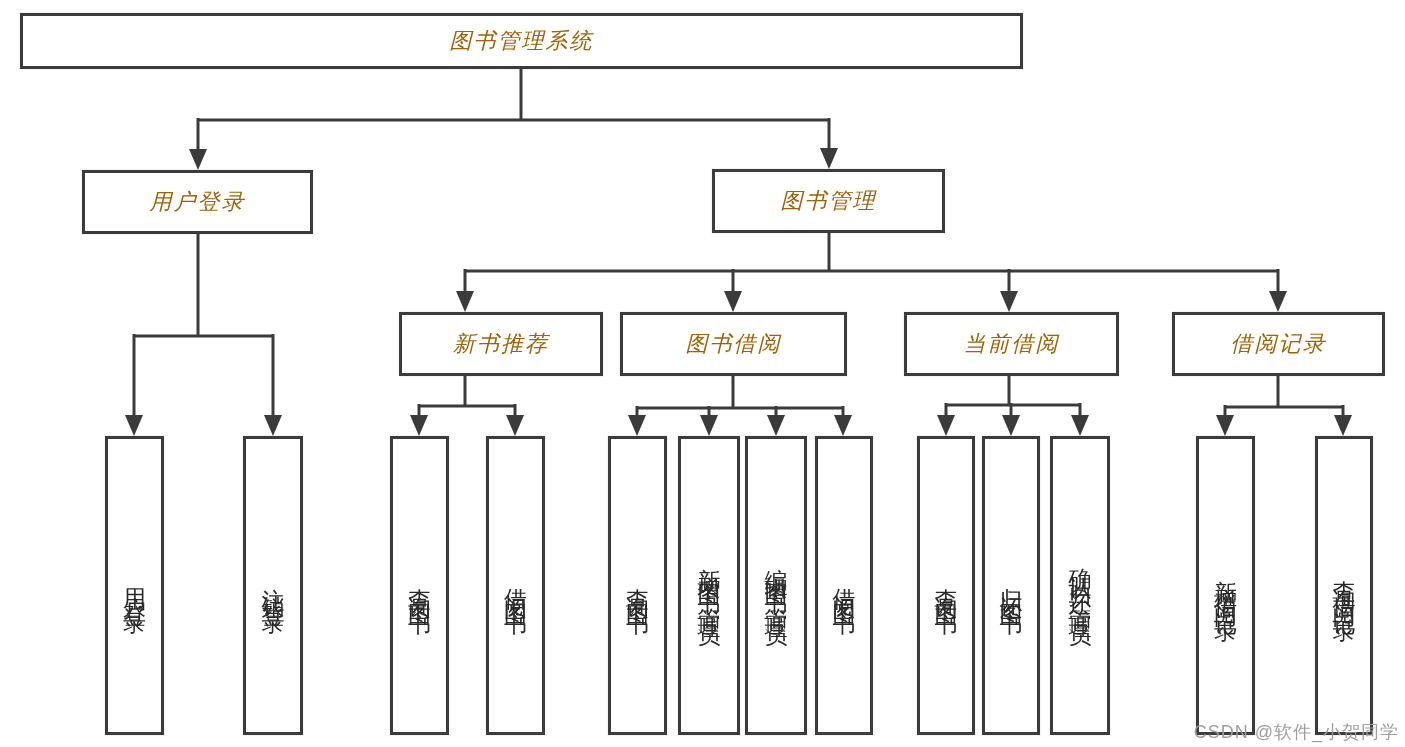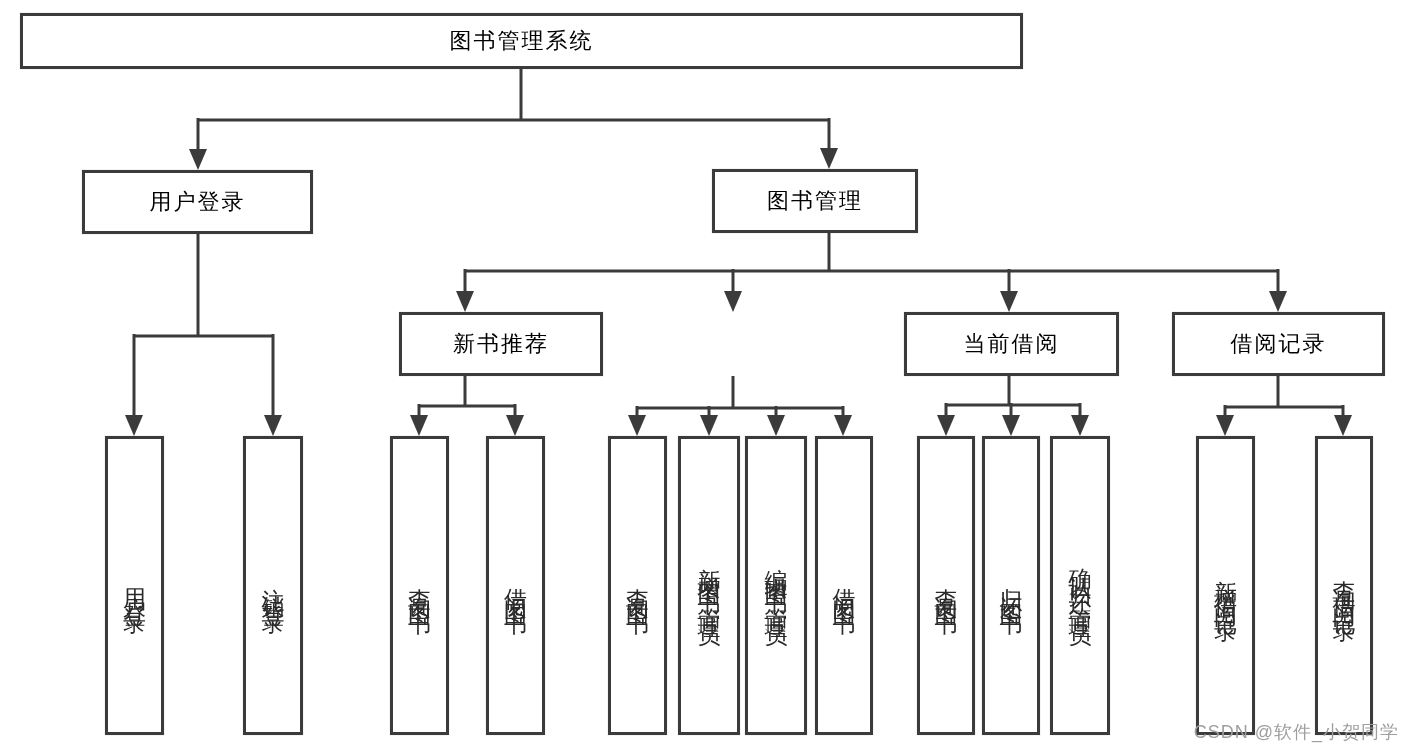--- a/index.html
+++ b/index.html
@@ -22,24 +22,25 @@
     width: 1405px;
     height: 747px;
   }
   .node {
     position: absolute;
     border: 3px solid #3b3b3b;
     background: #ffffff;
     display: flex;
     align-items: center;
     justify-content: center;
-    color: #000000;
+    color: #a16207;
     font-size: 22px;
     letter-spacing: 2px;
     box-shadow: 0 0 1px rgba(0,0,0,0.25);
+    font-style: italic;
   }
   .node .hlabel {
     white-space: nowrap;
   }
   .leaf {
     position: absolute;
     top: 436px;
     height: 299px;
     border: 3px solid #3b3b3b;
     background: #ffffff;
@@ -53,21 +54,21 @@
     writing-mode: vertical-rl;
     text-orientation: mixed;
     font-size: 23px;
     letter-spacing: 8px;
     line-height: 1;
     white-space: nowrap;
   }
   
   .n-root  { left: 20px;  top: 13px;  width: 1003px; height: 56px; }
   .n-login { left: 82px;  top: 170px; width: 231px;  height: 64px; }
-  .n-mgmt  { left: 712px; top: 169px; width: 206px;  height: 64px; }
+  .n-mgmt  { left: 712px; top: 169px; width: 233px;  height: 64px; }
   
   .lvl2 { top: 312px; height: 64px; }
   .n-newbook { left: 363px;  width: 204px; margin-left: 36px; }
   .n-borrow  { left: 620px;  width: 227px; }
   .n-current { left: 904px;  width: 215px; }
   .n-records { left: 1172px; width: 213px; }
   
   .lf-1  { left: 105px;  width: 59px; }
   .lf-2  { left: 243px;  width: 60px; }
   .lf-3  { left: 390px;  width: 59px; }
@@ -173,20 +174,23 @@
   <div class="node n-login">
     <span class="hlabel">用户登录</span>
   </div>
   <div class="node n-mgmt">
     <span class="hlabel">图书管理</span>
   </div>
 
   <div class="node lvl2 n-newbook">
     <span class="hlabel">新书推荐</span>
   </div>
+  <div class="node lvl2 n-borrow">
+    <span class="hlabel">图书借阅</span>
+  </div>
   <div class="node lvl2 n-current">
     <span class="hlabel">当前借阅</span>
   </div>
   <div class="node lvl2 n-records">
     <span class="hlabel">借阅记录</span>
   </div>
 
   <div class="leaf lf-1">
     <span class="vlabel">用户登录</span>
   </div>

